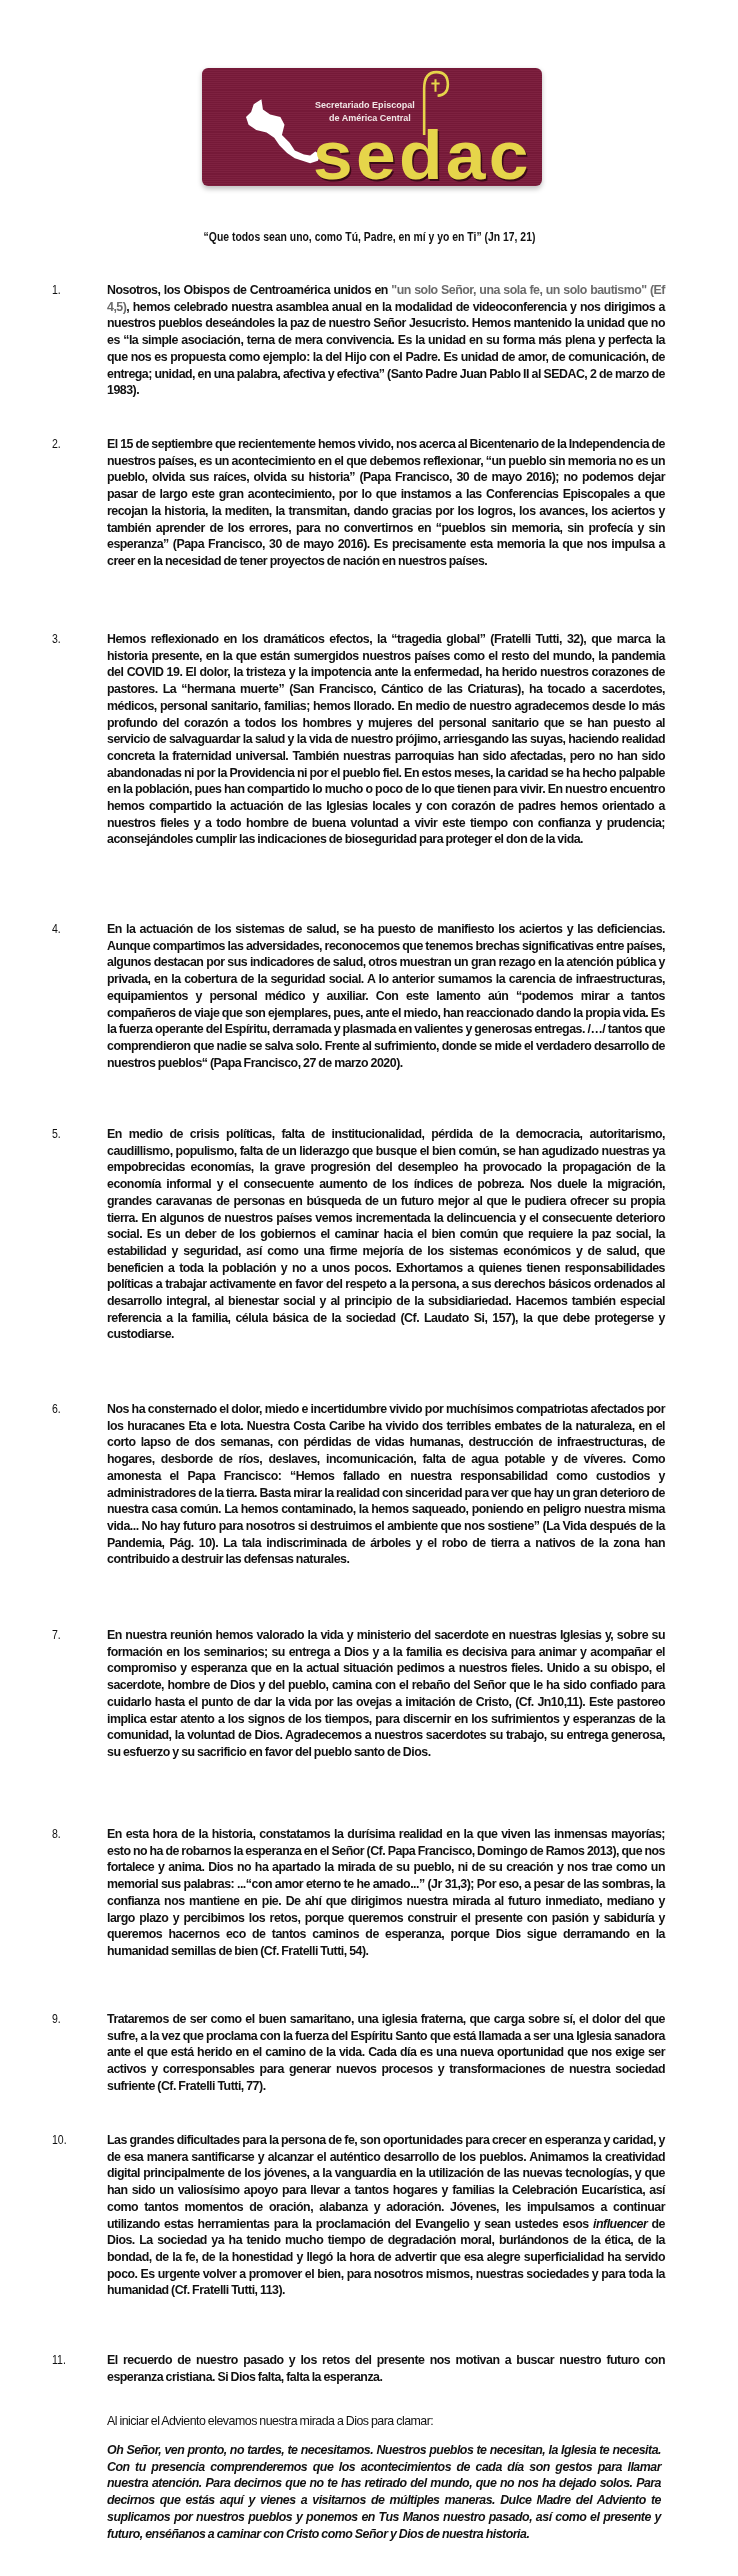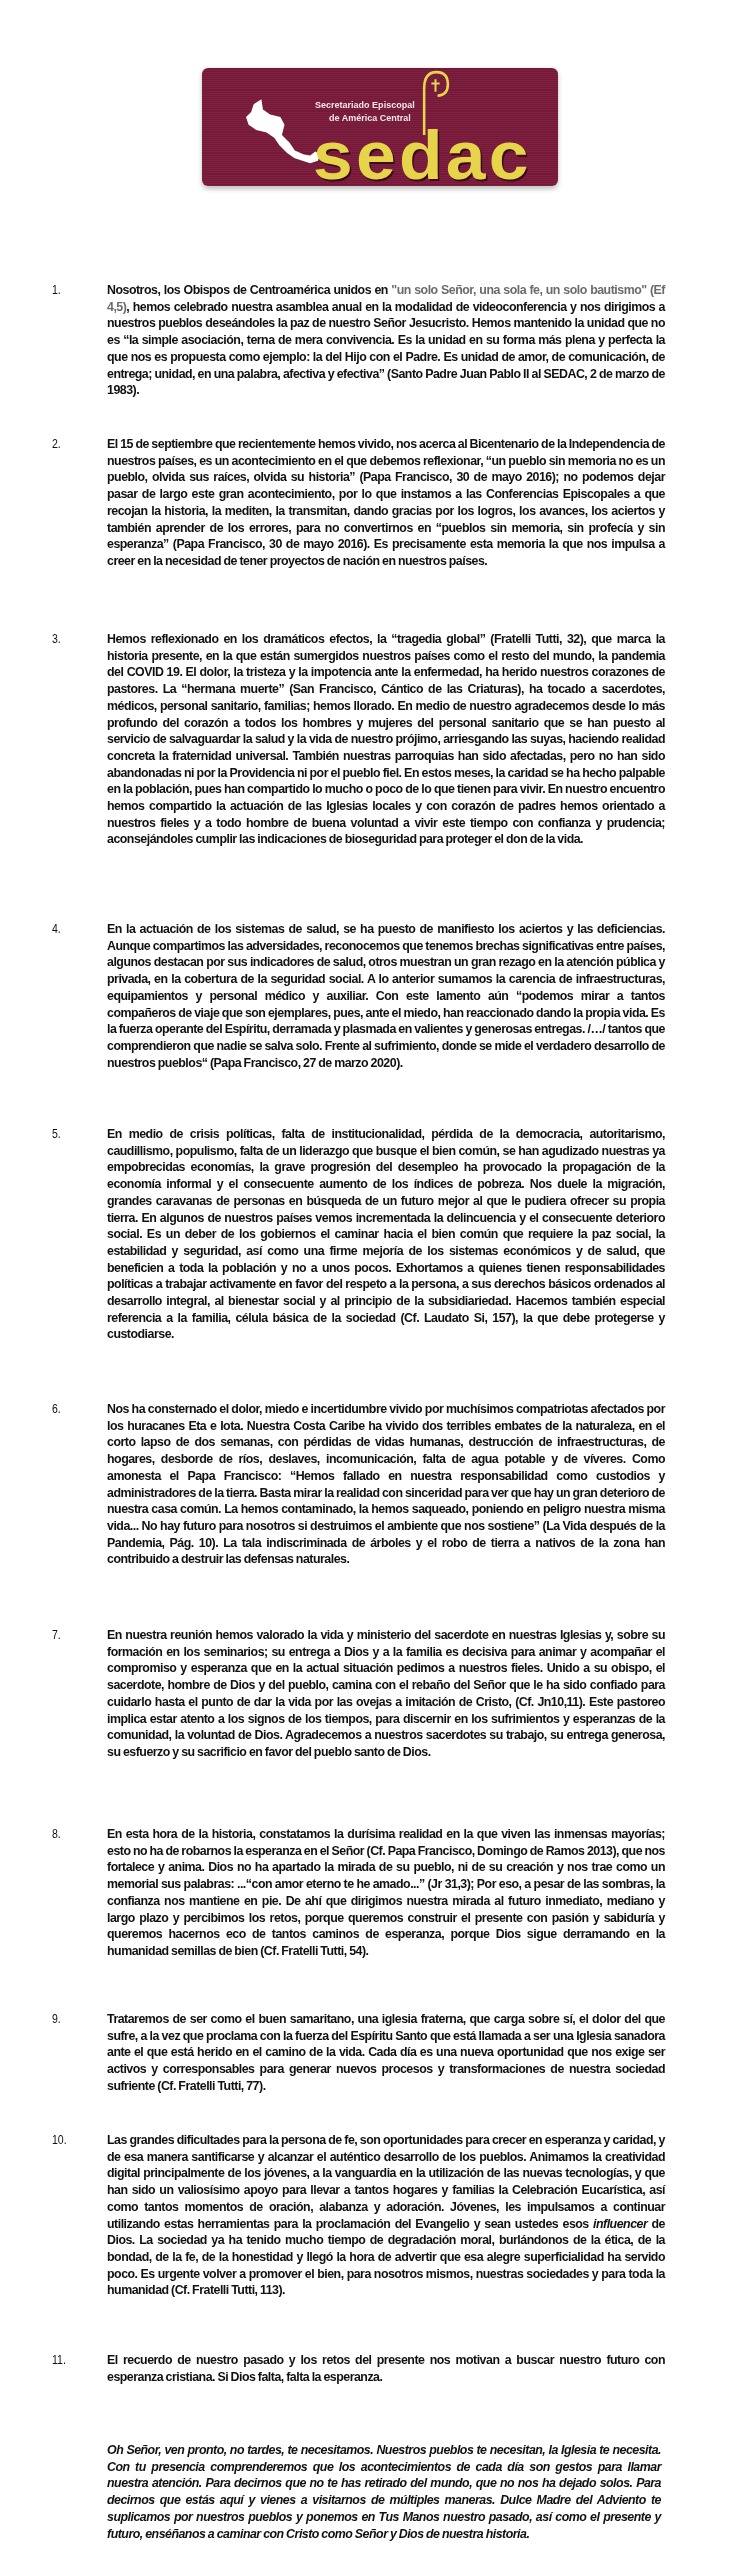--- a/index.html
+++ b/index.html
@@ -4,21 +4,21 @@
 <style>
   html, body { margin:0; padding:0; background:#ffffff; }
   body { width:738px; height:2910px; position:relative; overflow:hidden;
          font-family:"Liberation Sans", sans-serif; color:#111; }
   .page { position:absolute; left:0; top:0; width:738px; height:2910px; }
 
   
   .logo { position:absolute; left:202px; top:68px; width:340px; height:118px;
           background:#7a1a3a; border-radius:6.2px;
           box-shadow:0 2.1px 5.2px rgba(0,0,0,0.25);
-          background-image:repeating-linear-gradient(0deg, rgba(255,255,255,0.03) 0 1px, rgba(0,0,0,0.04) 1px 2.1px);padding-left:16px; }
+          background-image:repeating-linear-gradient(0deg, rgba(255,255,255,0.03) 0 1px, rgba(0,0,0,0.04) 1px 2.1px); }
   .logo .map { position:absolute; left:31px; top:26px; width:103px; height:77px; }
   .logo .org-line { position:absolute; left:113px; color:#f1e6e6; font-weight:bold;
           font-size:9.8px; transform:scaleX(0.92); transform-origin:left; white-space:nowrap; }
   .logo .org-1 { top:31px; }
   .logo .org-2 { top:44px; left:127px; }
   .logo .wordmark { position:absolute; left:111px; top:53px; font-size:68px; font-weight:bold;
           color:#e6d54a; letter-spacing:3.1px; line-height:1; text-shadow:1.5px 1.5px 0 #3a0a18;
           transform:scaleX(1.05); transform-origin:left; }
   .logo .crozier { position:absolute; left:218px; top:0px; width:31px; height:67px; }
 
@@ -52,20 +52,21 @@
     </svg>
     <div class="org-line org-1">Secretariado Episcopal</div>
     <div class="org-line org-2">de América Central</div>
     <svg class="crozier" viewBox="0 0 60 130">
       <path d="M8 130 L8 40 Q8 8 32 8 Q54 8 54 32 Q54 52 34 54" fill="none" stroke="#e6d54a" stroke-width="5"></path>
       <path d="M30 22 L30 46 M22 30 L38 30" stroke="#e6d54a" stroke-width="4"></path>
     </svg>
     <div class="wordmark">sedac</div>
   </div>
 
+  <div class="subtitle"><span>“Que todos sean uno, como Tú, Padre, en mí y yo en Ti” (Jn 17, 21)</span></div>
 
   <div class="item" style="top:282px">
     <div class="num">1.</div>
     <div class="body"><span>Nosotros, los Obispos de Centroamérica unidos en </span><span class="gray">"un solo Señor, una sola fe, un solo bautismo" (Ef 4,5)</span><span>, hemos celebrado nuestra asamblea anual en la modalidad de videoconferencia y nos dirigimos a nuestros pueblos deseándoles la paz de nuestro Señor Jesucristo. Hemos mantenido la unidad que no es “la simple asociación, terna de mera convivencia. Es la unidad en su forma más plena y perfecta la que nos es propuesta como ejemplo: la del Hijo con el Padre. Es unidad de amor, de comunicación, de entrega; unidad, en una palabra, afectiva y efectiva” (Santo Padre Juan Pablo II al SEDAC, 2 de marzo de 1983).</span></div>
   </div>
 
   <div class="item" style="top:436px">
     <div class="num">2.</div>
     <div class="body">El 15 de septiembre que recientemente hemos vivido, nos acerca al Bicentenario de la Independencia de nuestros países, es un acontecimiento en el que debemos reflexionar, “un pueblo sin memoria no es un pueblo, olvida sus raíces, olvida su historia” (Papa Francisco, 30 de mayo 2016); no podemos dejar pasar de largo este gran acontecimiento, por lo que instamos a las Conferencias Episcopales a que recojan la historia, la mediten, la transmitan, dando gracias por los logros, los avances, los aciertos y también aprender de los errores, para no convertirnos en “pueblos sin memoria, sin profecía y sin esperanza” (Papa Francisco, 30 de mayo 2016). Es precisamente esta memoria la que nos impulsa a creer en la necesidad de tener proyectos de nación en nuestros países.</div>
   </div>
@@ -108,16 +109,17 @@
   <div class="item" style="top:2132px">
     <div class="num">10.</div>
     <div class="body"><span>Las grandes dificultades para la persona de fe, son oportunidades para crecer en esperanza y caridad, y de esa manera santificarse y alcanzar el auténtico desarrollo de los pueblos. Animamos la creatividad digital principalmente de los jóvenes, a la vanguardia en la utilización de las nuevas tecnologías, y que han sido un valiosísimo apoyo para llevar a tantos hogares y familias la Celebración Eucarística, así como tantos momentos de oración, alabanza y adoración. Jóvenes, les impulsamos a continuar utilizando estas herramientas para la proclamación del Evangelio y sean ustedes esos </span><span class="ital">influencer</span><span> de Dios. La sociedad ya ha tenido mucho tiempo de degradación moral, burlándonos de la ética, de la bondad, de la fe, de la honestidad y llegó la hora de advertir que esa alegre superficialidad ha servido poco. Es urgente volver a promover el bien, para nosotros mismos, nuestras sociedades y para toda la humanidad (Cf. Fratelli Tutti, 113).</span></div>
   </div>
 
   <div class="item" style="top:2352px">
     <div class="num">11.</div>
     <div class="body">El recuerdo de nuestro pasado y los retos del presente nos motivan a buscar nuestro futuro con esperanza cristiana. Si Dios falta, falta la esperanza.</div>
   </div>
 
+  <div class="para" style="top:2413px">Al iniciar el Adviento elevamos nuestra mirada a Dios para clamar:</div>
   <div class="para prayer" style="top:2442px">Oh Señor, ven pronto, no tardes, te necesitamos. Nuestros pueblos te necesitan, la Iglesia te necesita. Con tu presencia comprenderemos que los acontecimientos de cada día son gestos para llamar nuestra atención. Para decirnos que no te has retirado del mundo, que no nos ha dejado solos. Para decirnos que estás aquí y vienes a visitarnos de múltiples maneras. Dulce Madre del Adviento te suplicamos por nuestros pueblos y ponemos en Tus Manos nuestro pasado, así como el presente y futuro, enséñanos a caminar con Cristo como Señor y Dios de nuestra historia.</div>
 
 </div>
 
 
 </body></html>

